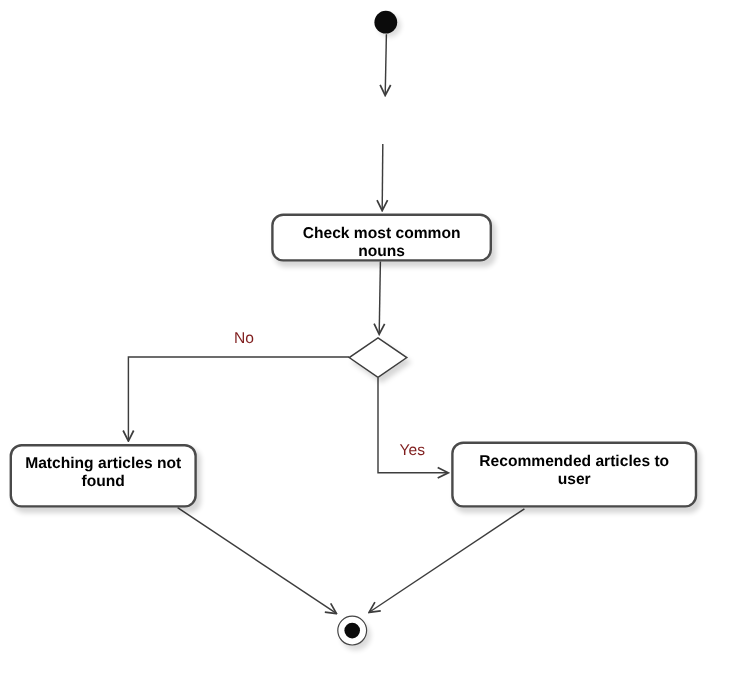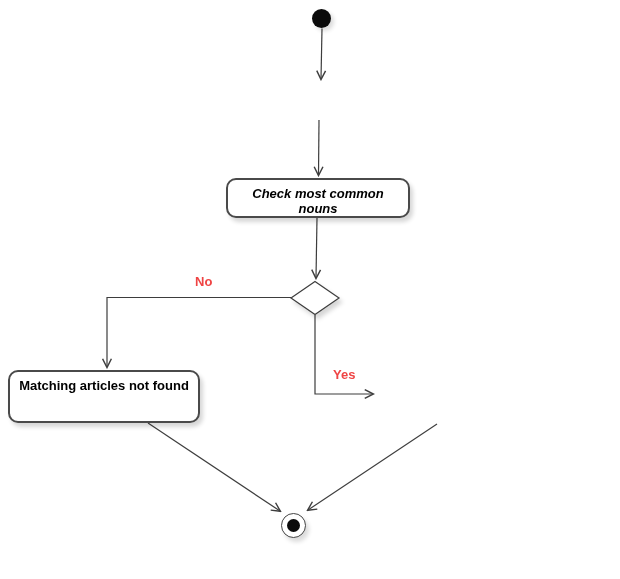--- a/index.html
+++ b/index.html
@@ -34,22 +34,22 @@
     justify-content: center;
     align-items: flex-start;
     padding: 6px 6px 0 6px;
     font-size: 13px;
     font-weight: bold;
     color: #000000;
     text-align: center;
     line-height: 15px;
   }
   #node-input-url        { left: 266px; top: 82px;  width: 106px; height: 38px; }
-  #node-check-nouns      { left: 226px; top: 178px; width: 184px; height: 40px; font-style: italic; }
-  #node-not-found        { left: 8px;   top: 370px; width: 192px; height: 53px; }
+  #node-check-nouns      { left: 226px; top: 178px; width: 184px; height: 40px; }
+  #node-not-found        { left: 8px;   top: 370px; width: 156px; height: 53px; }
   #node-recommended      { left: 376px; top: 368px; width: 205px; height: 55px; }
   #node-start {
     position: absolute;
     left: 312px; top: 9px;
     width: 19px; height: 19px;
     background: #0b0b0b;
     border-radius: 50%;
     box-shadow: 3px 3px 4px rgba(0,0,0,0.14);
   }
   #node-end {
@@ -66,22 +66,22 @@
     justify-content: center;
   }
   #node-end .end-core {
     width: 13px; height: 13px;
     background: #0b0b0b;
     border-radius: 50%;
   }
   .edge-label {
     position: absolute;
     font-size: 13px;
-    font-weight: bold;
-    color: #ef4444;
+    font-weight: normal;
+    color: #7f1d1d;
     line-height: 14px;
     white-space: nowrap;
   }
   #label-no  { left: 195px; top: 275px; }
   #label-yes { left: 333px; top: 331px; margin-top: 37px; }
   #label-guard {
     left: 357px; top: 282px;
     width: 62px;
     white-space: normal;
   }
@@ -121,18 +121,21 @@
 
   <div class="edge-label" id="label-no">No</div>
 
 
   <div class="edge-label" id="label-yes">Yes</div>
 
   <div id="node-not-found" class="activity-box">
     <span>Matching articles not found</span>
   </div>
 
+  <div id="node-recommended" class="activity-box">
+    <span>Recommended articles to user</span>
+  </div>
 
   <div id="node-end">
     <div class="end-core"></div>
   </div>
 
 </div>
 
 </body></html>

